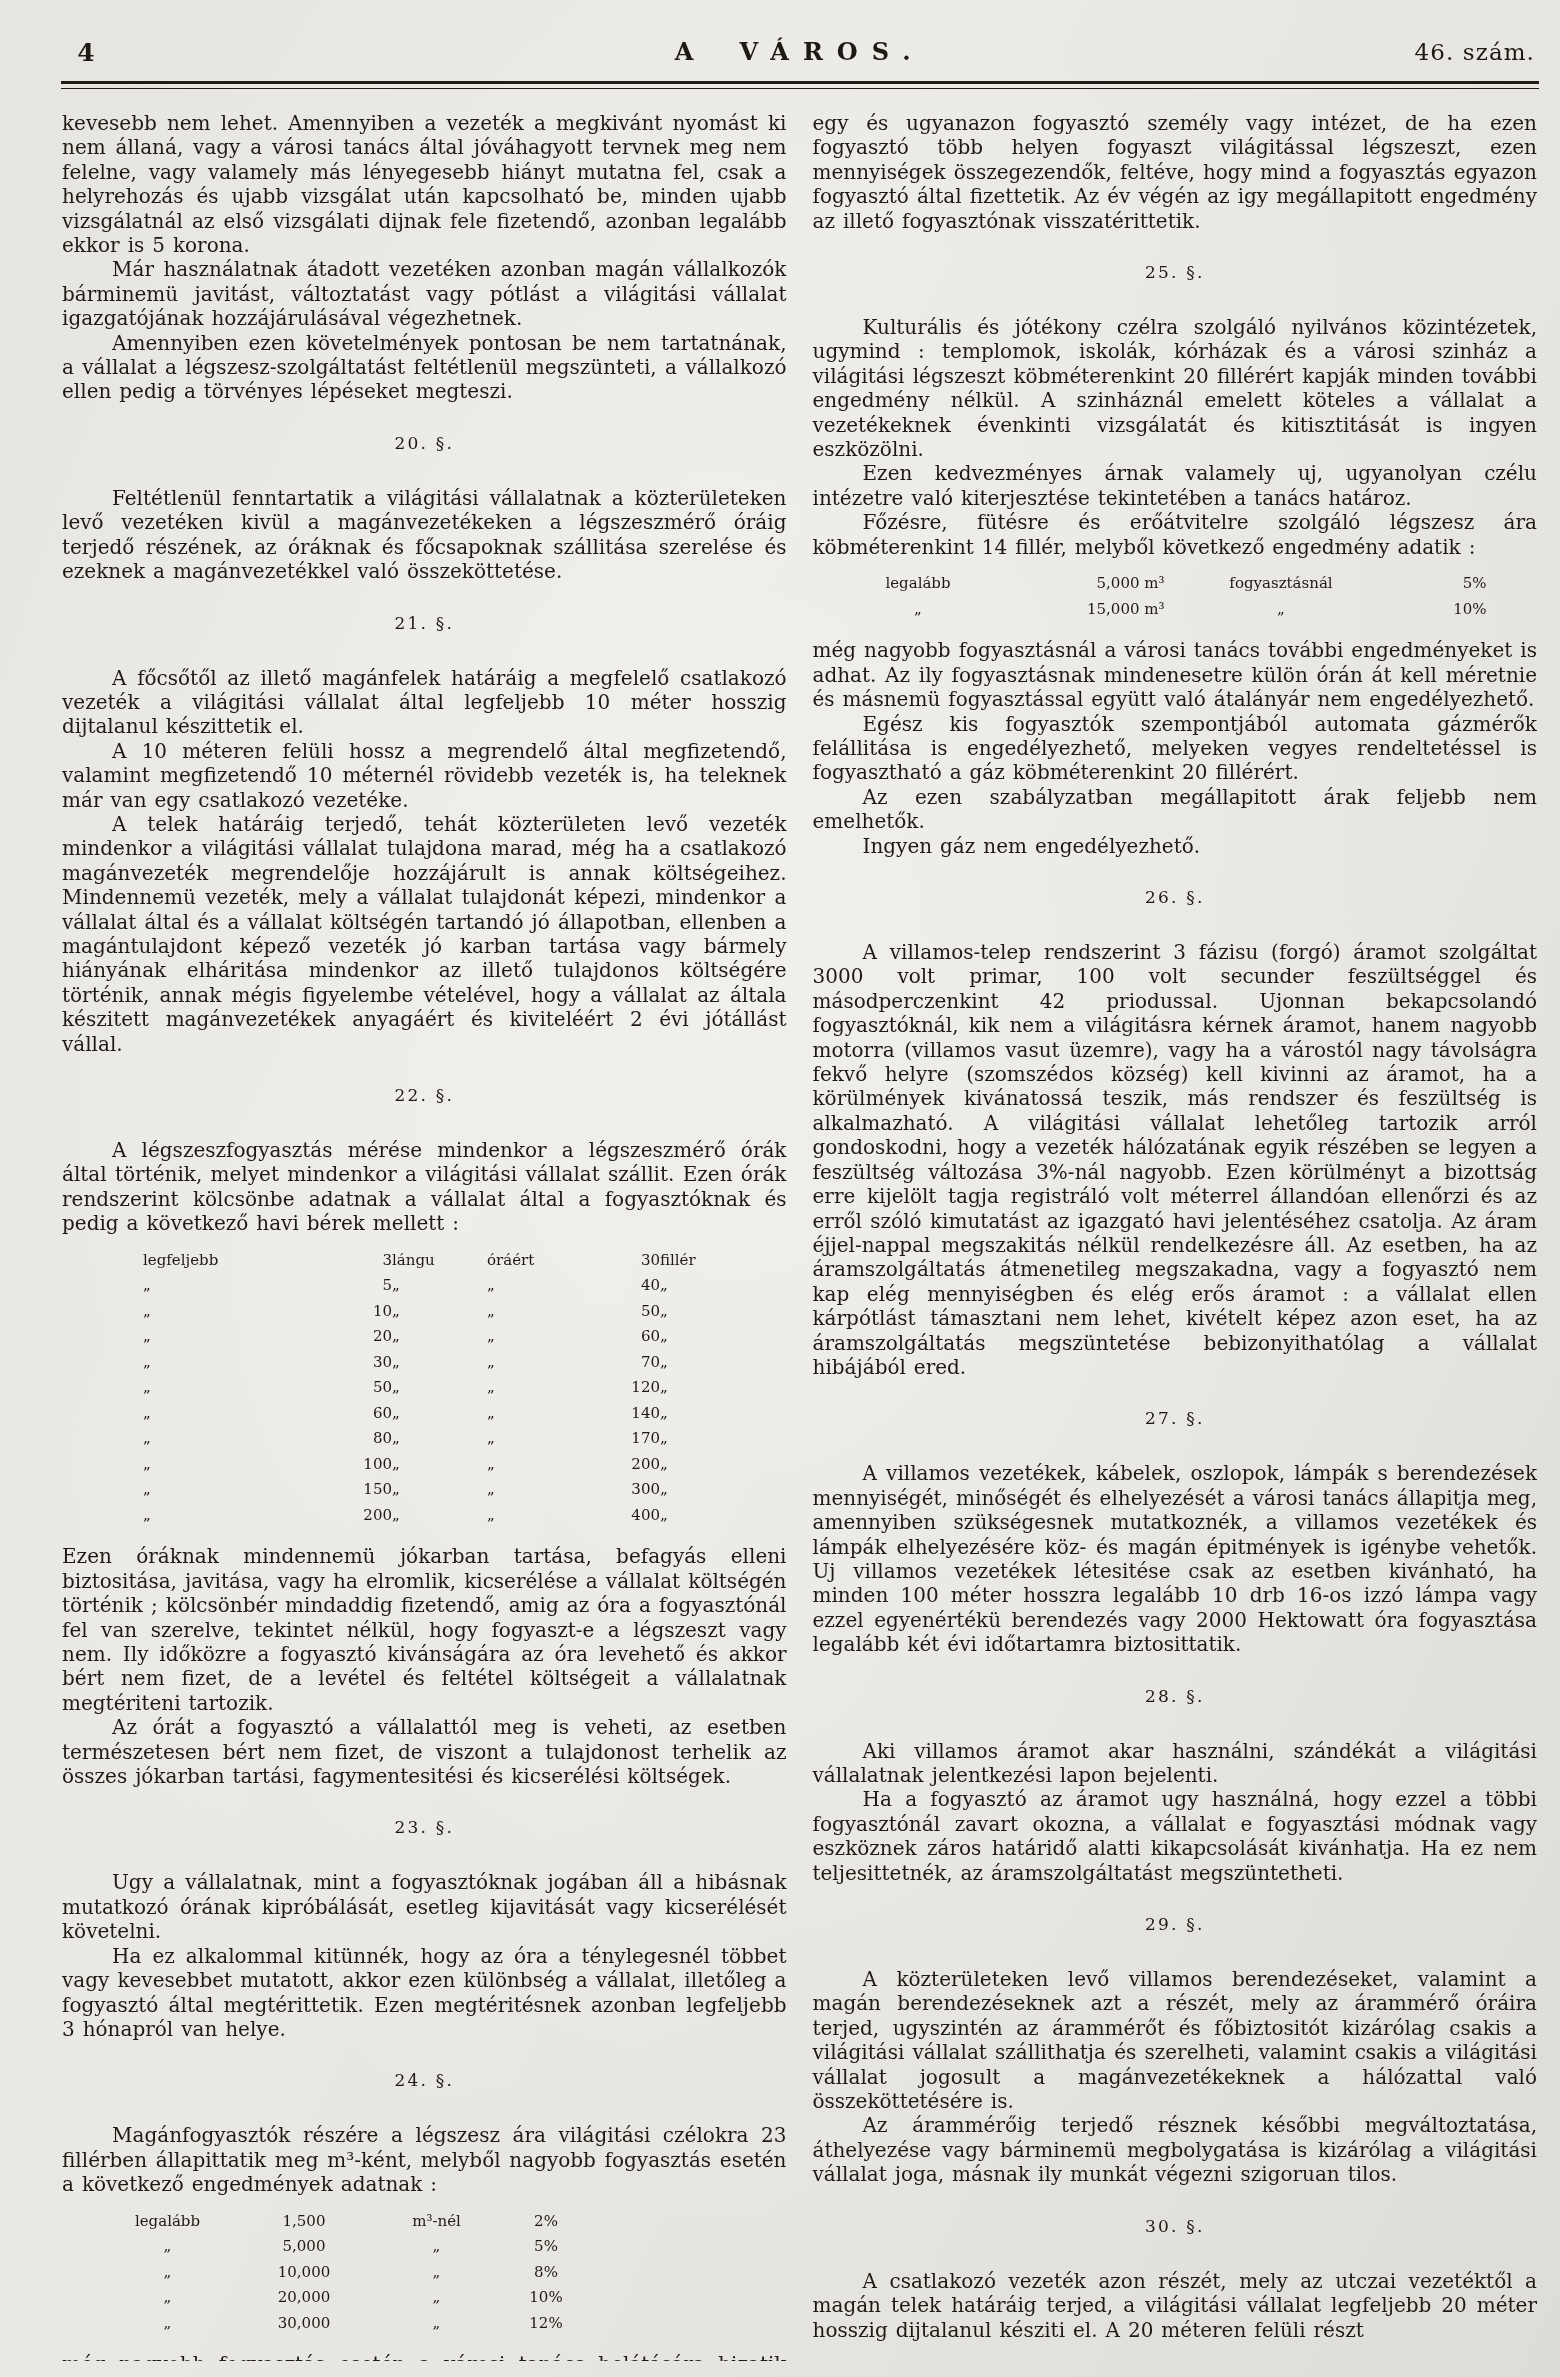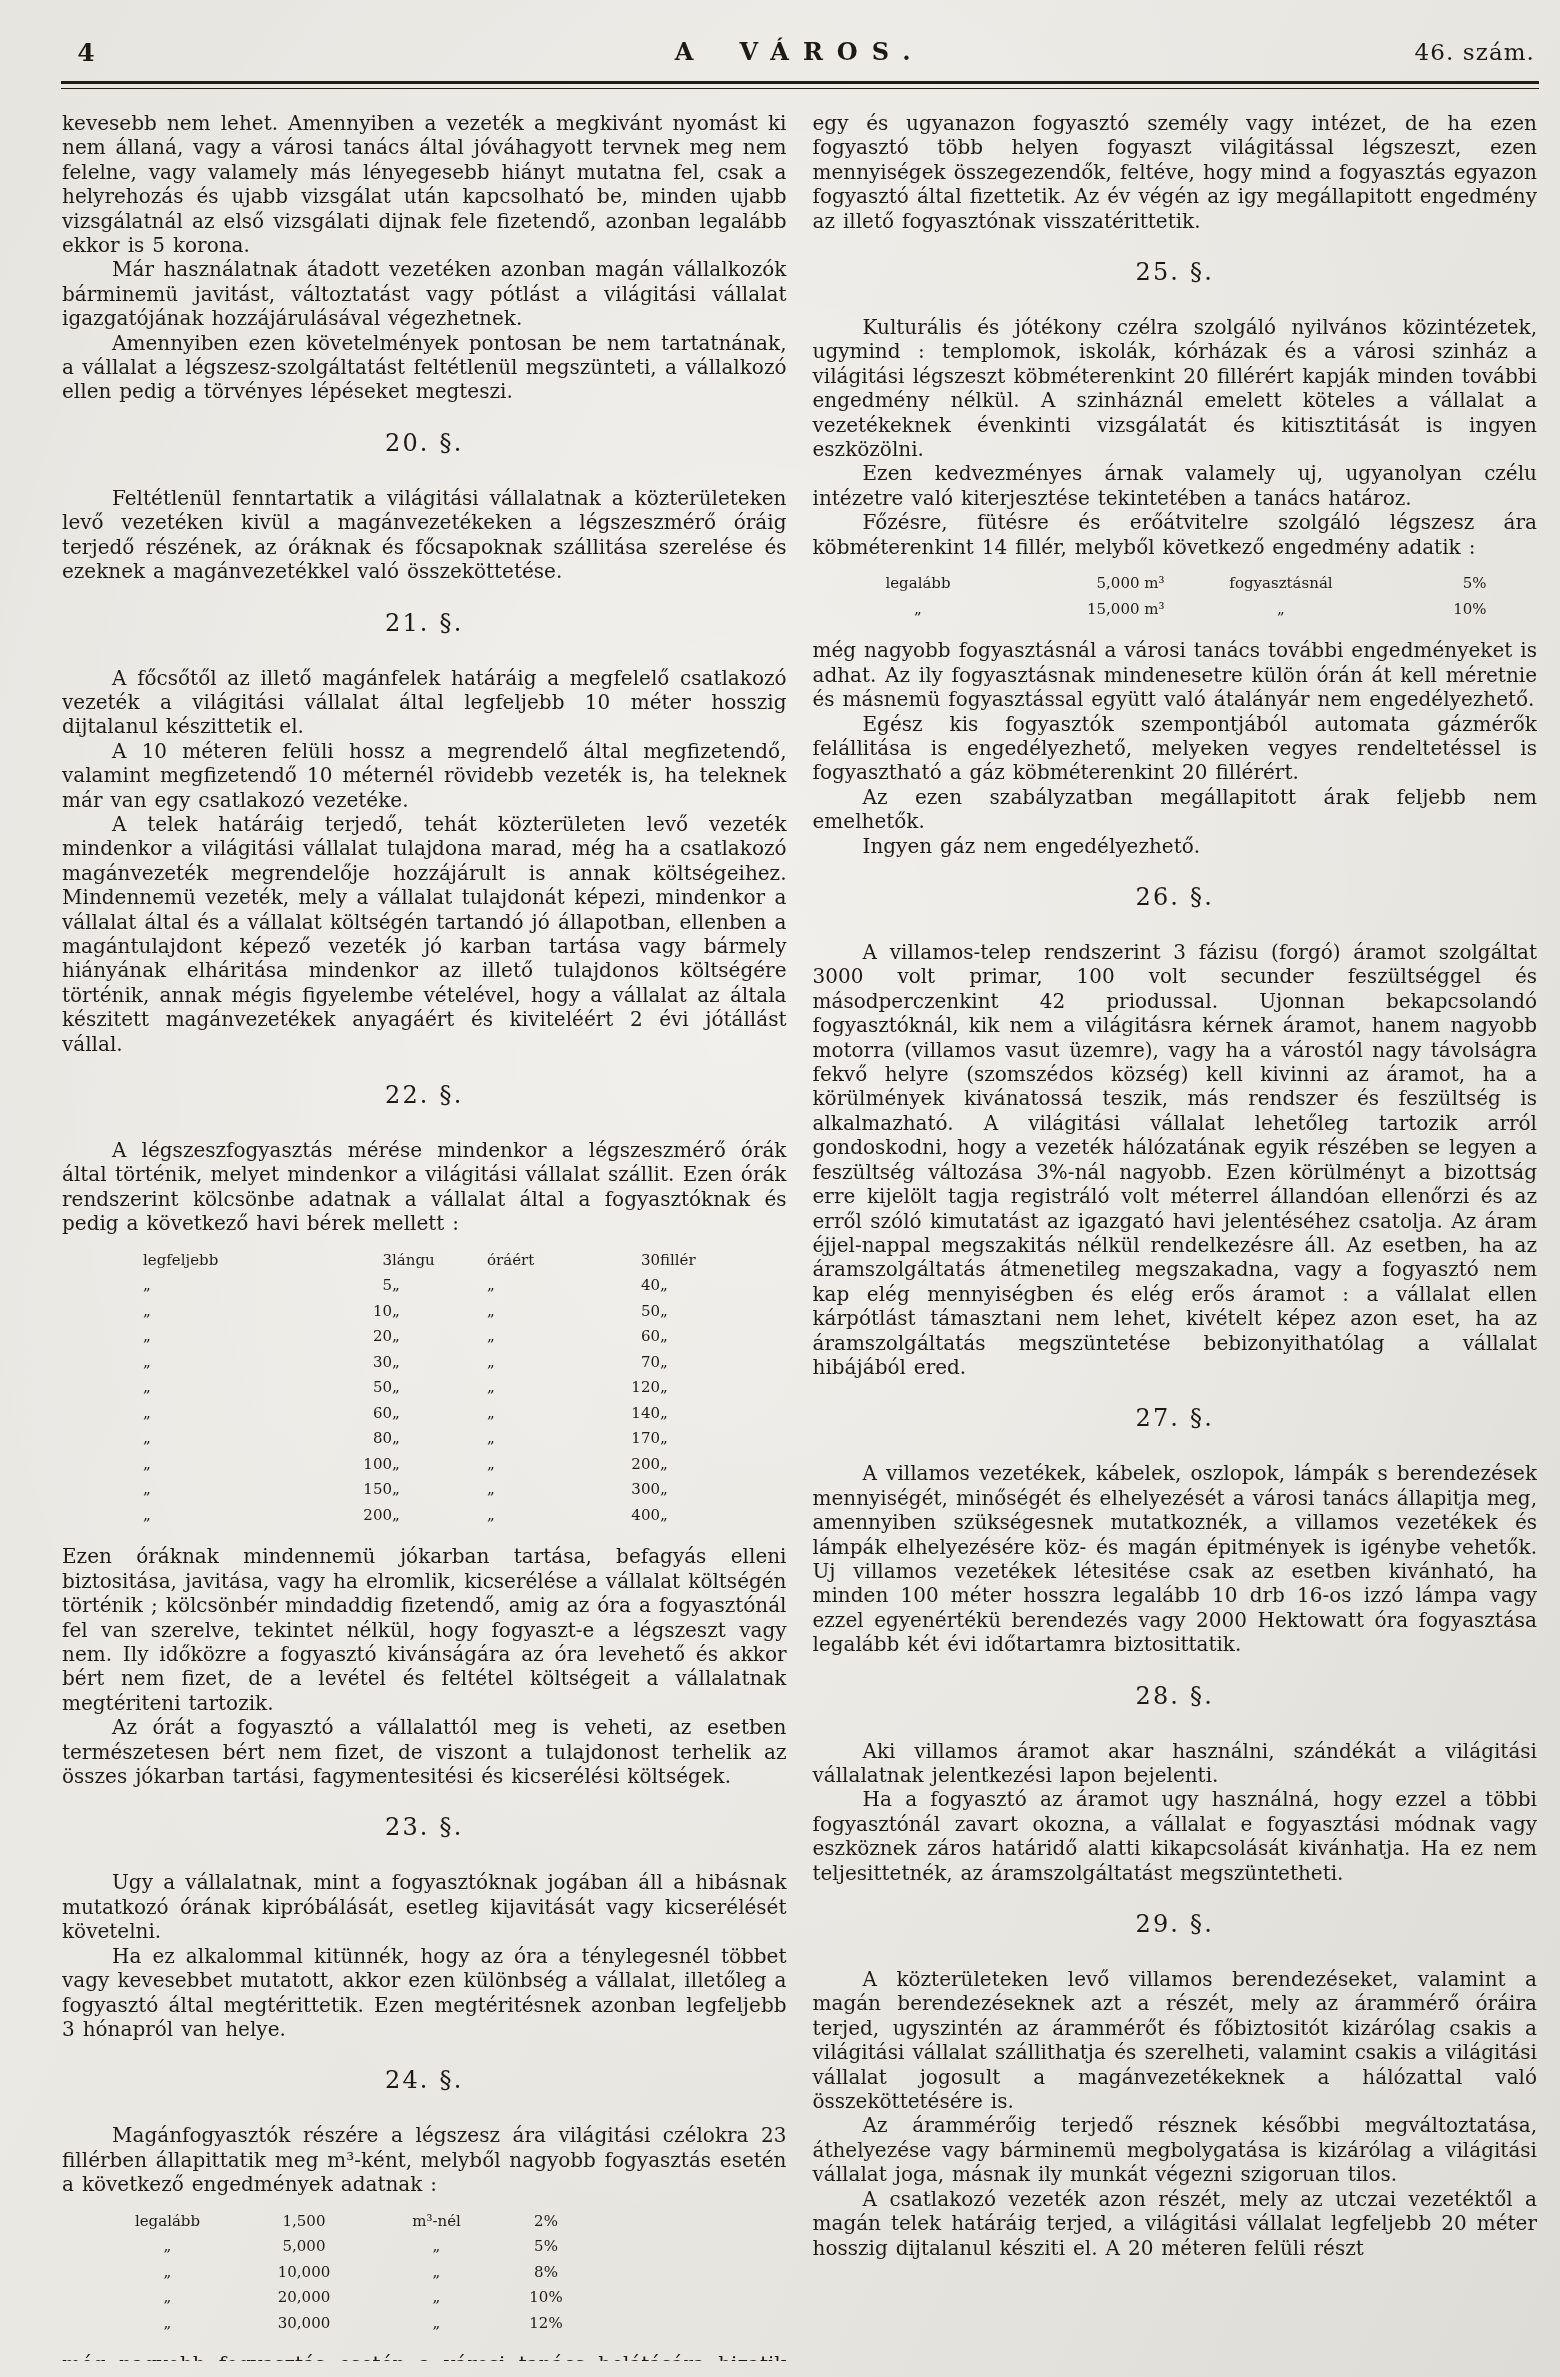--- a/index.html
+++ b/index.html
@@ -48,21 +48,21 @@
   .col p{
     margin:0;
     font-size:20px;line-height:24.4px;
     text-align:justify;
     text-indent:50px;
     word-spacing:1.6px;
   }
   .col p.noindent{text-indent:0;}
   .sect{
     text-align:center;
-    font-size:24px;line-height:25px;
+    font-size:17px;line-height:25px;
     margin:27px 0 30px 0;
     letter-spacing:2.2px;
   }
   
   .tbl{
     display:grid;
     font-size:15px;line-height:25.5px;
     margin:12px 0 16.3px 0;
   }
   .tbl .cell{white-space:nowrap;}
@@ -224,18 +224,19 @@
         <div class="sect">26. §.</div>
         <p>A villamos-telep rendszerint 3 fázisu (forgó) áramot szolgáltat 3000 volt primar, 100 volt secunder feszültséggel és másodperczenkint 42 priodussal. Ujonnan bekapcsolandó fogyasztóknál, kik nem a világitásra kérnek áramot, hanem nagyobb motorra (villamos vasut üzemre), vagy ha a várostól nagy távolságra fekvő helyre (szomszédos község) kell kivinni az áramot, ha a körülmények kivánatossá teszik, más rendszer és feszültség is alkalmazható. A világitási vállalat lehetőleg tartozik arról gondoskodni, hogy a vezeték hálózatának egyik részében se legyen a feszültség változása 3%-nál nagyobb. Ezen körülményt a bizottság erre kijelölt tagja registráló volt méterrel állandóan ellenőrzi és az erről szóló kimutatást az igazgató havi jelentéséhez csatolja. Az áram éjjel-nappal megszakitás nélkül rendelkezésre áll. Az esetben, ha az áramszolgáltatás átmenetileg megszakadna, vagy a fogyasztó nem kap elég mennyiségben és elég erős áramot : a vállalat ellen kárpótlást támasztani nem lehet, kivételt képez azon eset, ha az áramszolgáltatás megszüntetése bebizonyithatólag a vállalat hibájából ered.</p>
         <div class="sect">27. §.</div>
         <p>A villamos vezetékek, kábelek, oszlopok, lámpák s berendezések mennyiségét, minőségét és elhelyezését a városi tanács állapitja meg, amennyiben szükségesnek mutatkoznék, a villamos vezetékek és lámpák elhelyezésére köz- és magán épitmények is igénybe vehetők. Uj villamos vezetékek létesitése csak az esetben kivánható, ha minden 100 méter hosszra legalább 10 drb 16-os izzó lámpa vagy ezzel egyenértékü berendezés vagy 2000 Hektowatt óra fogyasztása legalább két évi időtartamra biztosittatik.</p>
         <div class="sect">28. §.</div>
         <p>Aki villamos áramot akar használni, szándékát a világitási vállalatnak jelentkezési lapon bejelenti.</p>
         <p>Ha a fogyasztó az áramot ugy használná, hogy ezzel a többi fogyasztónál zavart okozna, a vállalat e fogyasztási módnak vagy eszköznek záros határidő alatti kikapcsolását kivánhatja. Ha ez nem teljesittetnék, az áramszolgáltatást megszüntetheti.</p>
         <div class="sect">29. §.</div>
         <p>A közterületeken levő villamos berendezéseket, valamint a magán berendezéseknek azt a részét, mely az árammérő óráira terjed, ugyszintén az árammérőt és főbiztositót kizárólag csakis a világitási vállalat szállithatja és szerelheti, valamint csakis a világitási vállalat jogosult a magánvezetékeknek a hálózattal való összeköttetésére is.</p>
         <p>Az árammérőig terjedő résznek későbbi megváltoztatása, áthelyezése vagy bárminemü megbolygatása is kizárólag a világitási vállalat joga, másnak ily munkát végezni szigoruan tilos.</p>
+        <div class="sect">30. §.</div>
         <p>A csatlakozó vezeték azon részét, mely az utczai vezetéktől a magán telek határáig terjed, a világitási vállalat legfeljebb 20 méter hosszig dijtalanul késziti el. A 20 méteren felüli részt</p>
       </div>
   </div>
 
 </div>
 
 
 </body></html>

